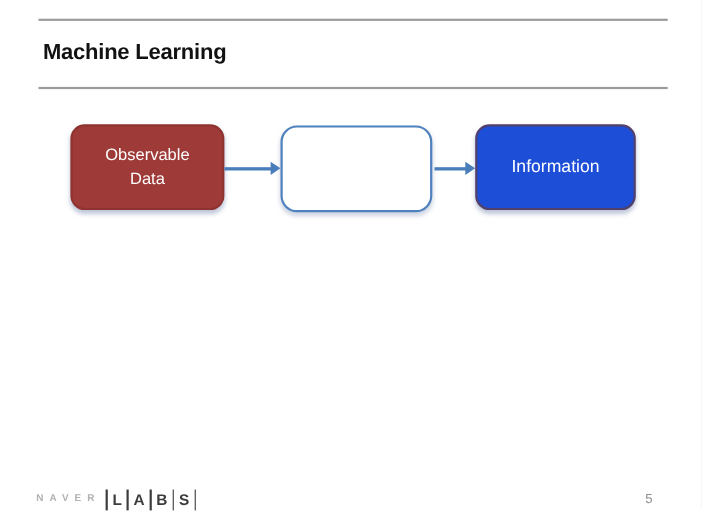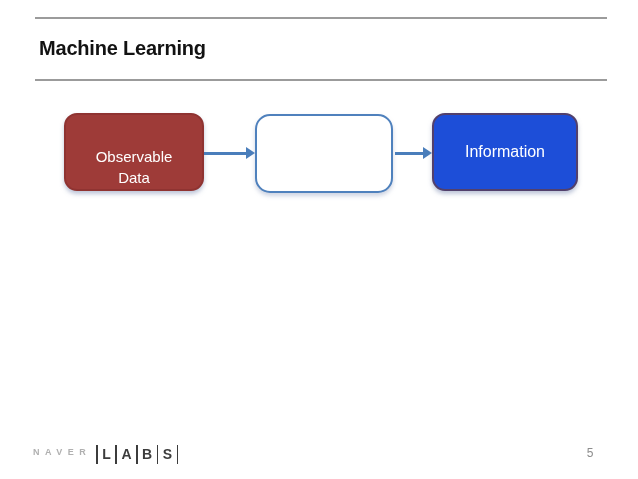--- a/index.html
+++ b/index.html
@@ -46,21 +46,20 @@
     box-shadow: 0 3px 4px rgba(125, 142, 180, 0.5);
     color: #ffffff;
     font-size: 15px;
     line-height: 1.45;
   }
   .box-red {
     left: 64px; top: 113px;
     width: 140px; height: 78px;
     background: #9e3b38;
     border: 2px solid #8f3331;
-    justify-content: flex-end;
   }
   .box-empty {
     left: 255px; top: 114px;
     width: 138px; height: 79px;
     background: #ffffff;
     border: 2px solid #4f81bd;
     border-radius: 15px;
     box-shadow: 0 3px 4px rgba(125, 142, 180, 0.38);
   }
   .box-purple {

